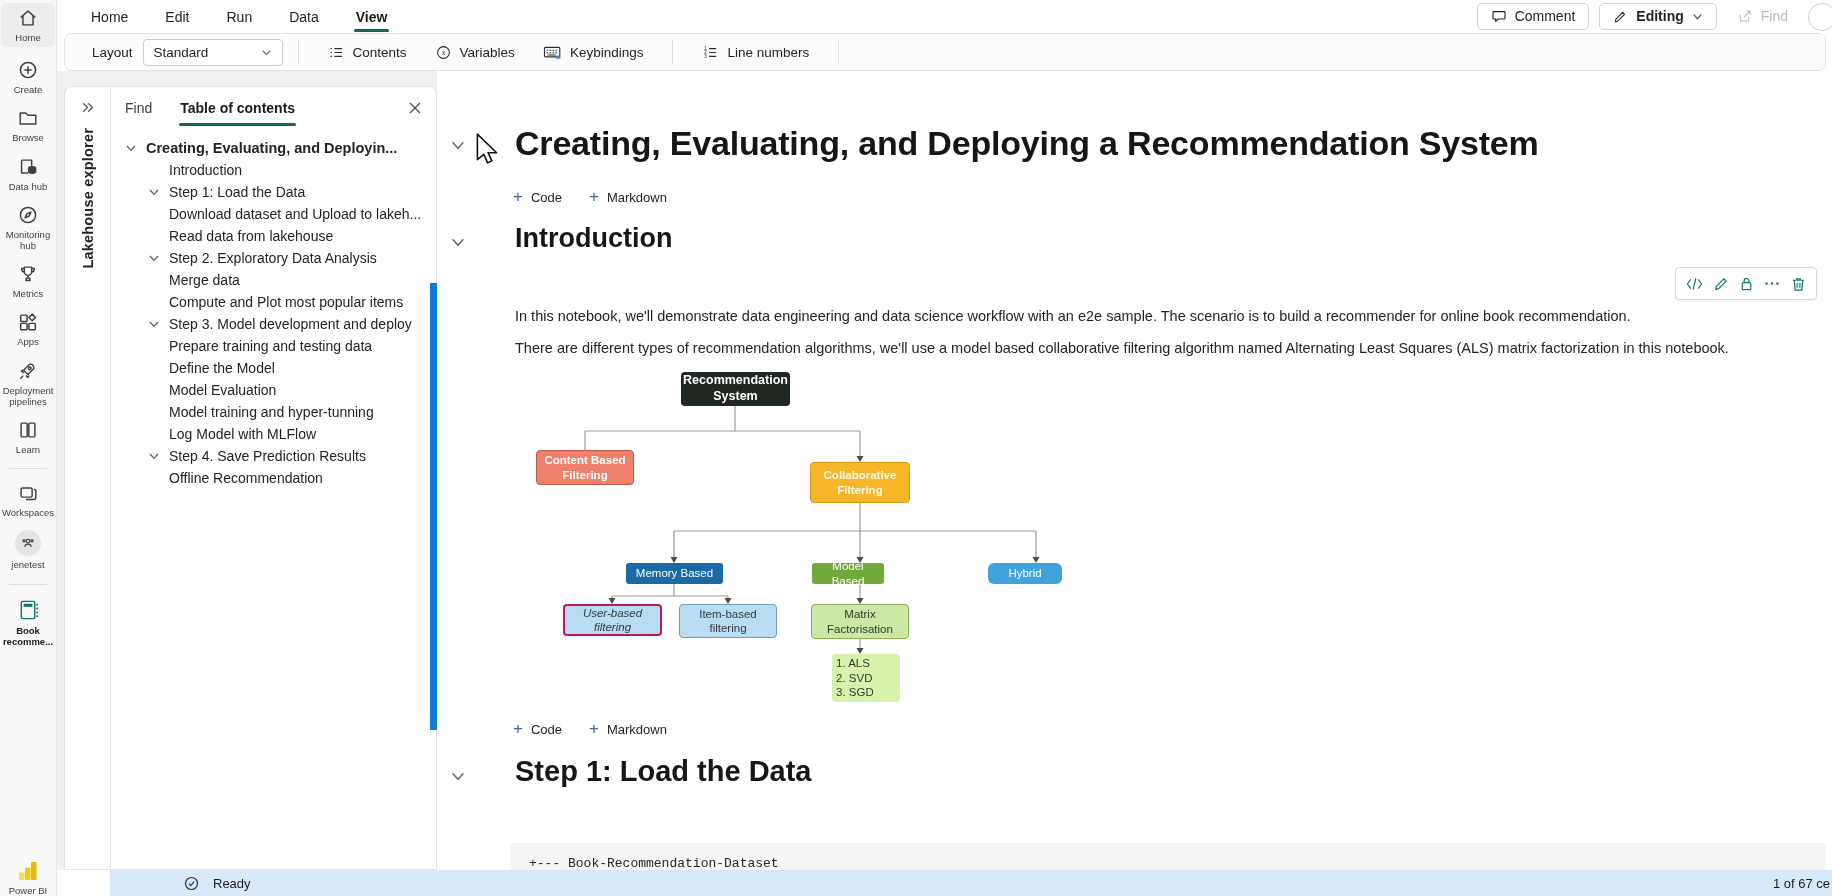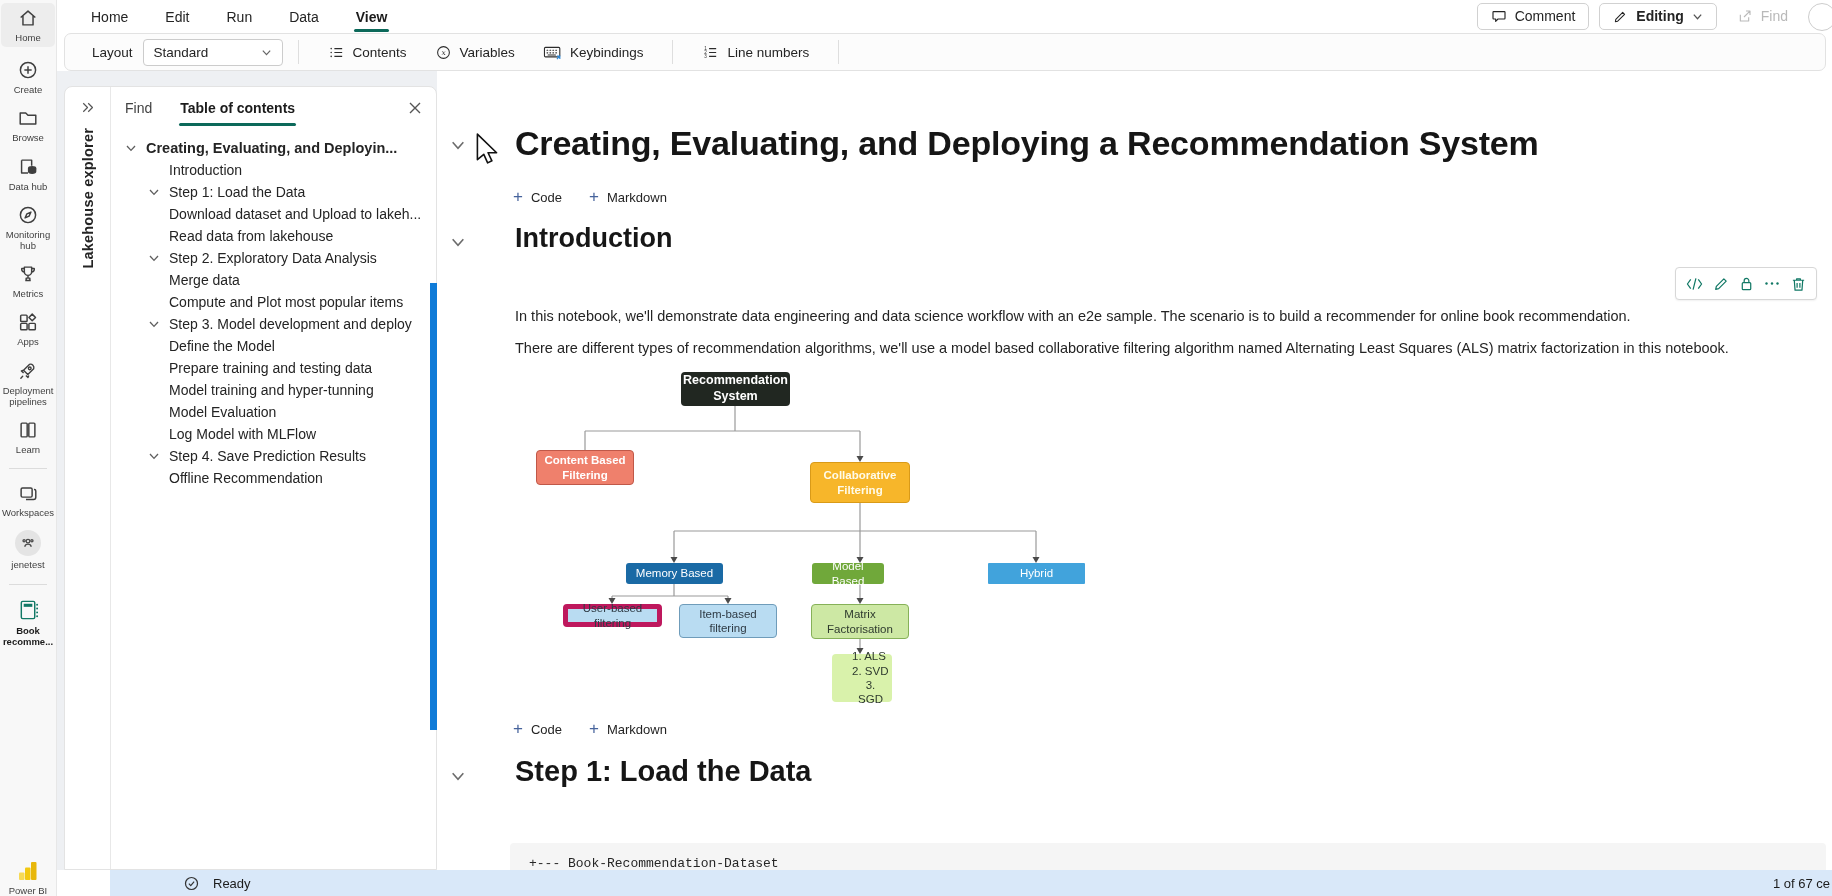--- a/index.html
+++ b/index.html
@@ -102,26 +102,26 @@
   
   .diagram{position:absolute;left:93px;top:296px;width:570px;height:345px;}
   .dg-lines{position:absolute;left:0;top:0;}
   .dg-node{position:absolute;border-radius:4px;display:flex;align-items:center;justify-content:center;
            text-align:center;font-size:11.5px;line-height:1.25;padding:1px 3px;}
   .dg-bold{font-weight:700;}
   .dg-root{left:151px;top:5px;width:109px;height:34px;background:#212721;color:#fff;font-size:12.5px;}
   .dg-content{left:6px;top:83px;width:98px;height:35px;background:#ef806c;border:1px solid #c05848;color:#fff;}
   .dg-memory{left:96px;top:196px;width:97px;height:21px;background:#1a6aa5;color:#fff;border-radius:3px;}
   .dg-model{left:282px;top:196px;width:72px;height:21px;background:#70a83a;color:#fff;border-radius:3px;}
-  .dg-hybrid{left:458px;top:196px;width:97px;height:21px;background:#41a3dc;color:#fff;border-radius:1px;}
-  .dg-user{left:33px;top:237px;width:99px;height:23px;background:#b9dcf2;border:5px solid #be185d;color:#2e3a44;}
+  .dg-hybrid{left:458px;top:196px;width:74px;height:21px;background:#41a3dc;color:#fff;border-radius:6px;}
+  .dg-user{left:33px;top:237px;width:99px;height:32px;background:#b9dcf2;border:2px solid #be185d;color:#2e3a44;font-style:italic;}
   .dg-item{left:149px;top:237px;width:98px;height:34px;background:#b9dcf2;border:1px solid #6f9cba;color:#2e3a44;}
   .dg-matrix{left:281px;top:237px;width:98px;height:35px;background:#cde8a4;border:1px solid #86b158;color:#2e3a2e;}
-  .dg-algos{left:302px;top:287px;width:60px;height:48px;background:#d9f2ab;color:#2e3a2e;
-           flex-direction:column;align-items:flex-start;justify-content:center;padding-left:20px;}
+  .dg-algos{left:302px;top:287px;width:68px;height:48px;background:#d9f2ab;color:#2e3a2e;
+           flex-direction:column;align-items:flex-start;justify-content:center;padding-left:4px;}
   .dg-algos span{display:block;}
 
   
   .statusbar{position:absolute;left:110px;top:870px;width:1722px;height:26px;background:#d9e8f9;
            display:flex;align-items:center;font-size:13px;color:#1c1c1c;z-index:7;}
   .sb-left{display:flex;align-items:center;gap:14px;padding-left:74px;}
   .sb-right{margin-left:auto;padding-right:2px;white-space:nowrap;}
 
   .cursor-ghost{position:absolute;left:38px;top:62px;z-index:9;}
 </style>
@@ -436,39 +436,39 @@
             <svg width="12" height="12" viewBox="0 0 12 12" fill="none" stroke="#5f5f5f" stroke-width="1.3">
               <path d="M2 4l4 4.4L10 4"></path>
             </svg>
           </span>
           <span>Step 3. Model development and deploy</span>
         </div>
       <div class="toc-item l1 noch">
           <span class="chev">
             <svg width="12" height="12" viewBox="0 0 12 12"></svg>
           </span>
+          <span>Prepare training and testing data</span>
+        </div>
+      <div class="toc-item l1 noch">
+          <span class="chev">
+            <svg width="12" height="12" viewBox="0 0 12 12"></svg>
+          </span>
           <span>Define the Model</span>
         </div>
       <div class="toc-item l1 noch">
           <span class="chev">
             <svg width="12" height="12" viewBox="0 0 12 12"></svg>
           </span>
-          <span>Prepare training and testing data</span>
+          <span>Model Evaluation</span>
         </div>
       <div class="toc-item l1 noch">
           <span class="chev">
             <svg width="12" height="12" viewBox="0 0 12 12"></svg>
           </span>
           <span>Model training and hyper-tunning</span>
-        </div>
-      <div class="toc-item l1 noch">
-          <span class="chev">
-            <svg width="12" height="12" viewBox="0 0 12 12"></svg>
-          </span>
-          <span>Model Evaluation</span>
         </div>
       <div class="toc-item l1 noch">
           <span class="chev">
             <svg width="12" height="12" viewBox="0 0 12 12"></svg>
           </span>
           <span>Log Model with MLFlow</span>
         </div>
       <div class="toc-item l1">
           <span class="chev">
             <svg width="12" height="12" viewBox="0 0 12 12" fill="none" stroke="#5f5f5f" stroke-width="1.3">

